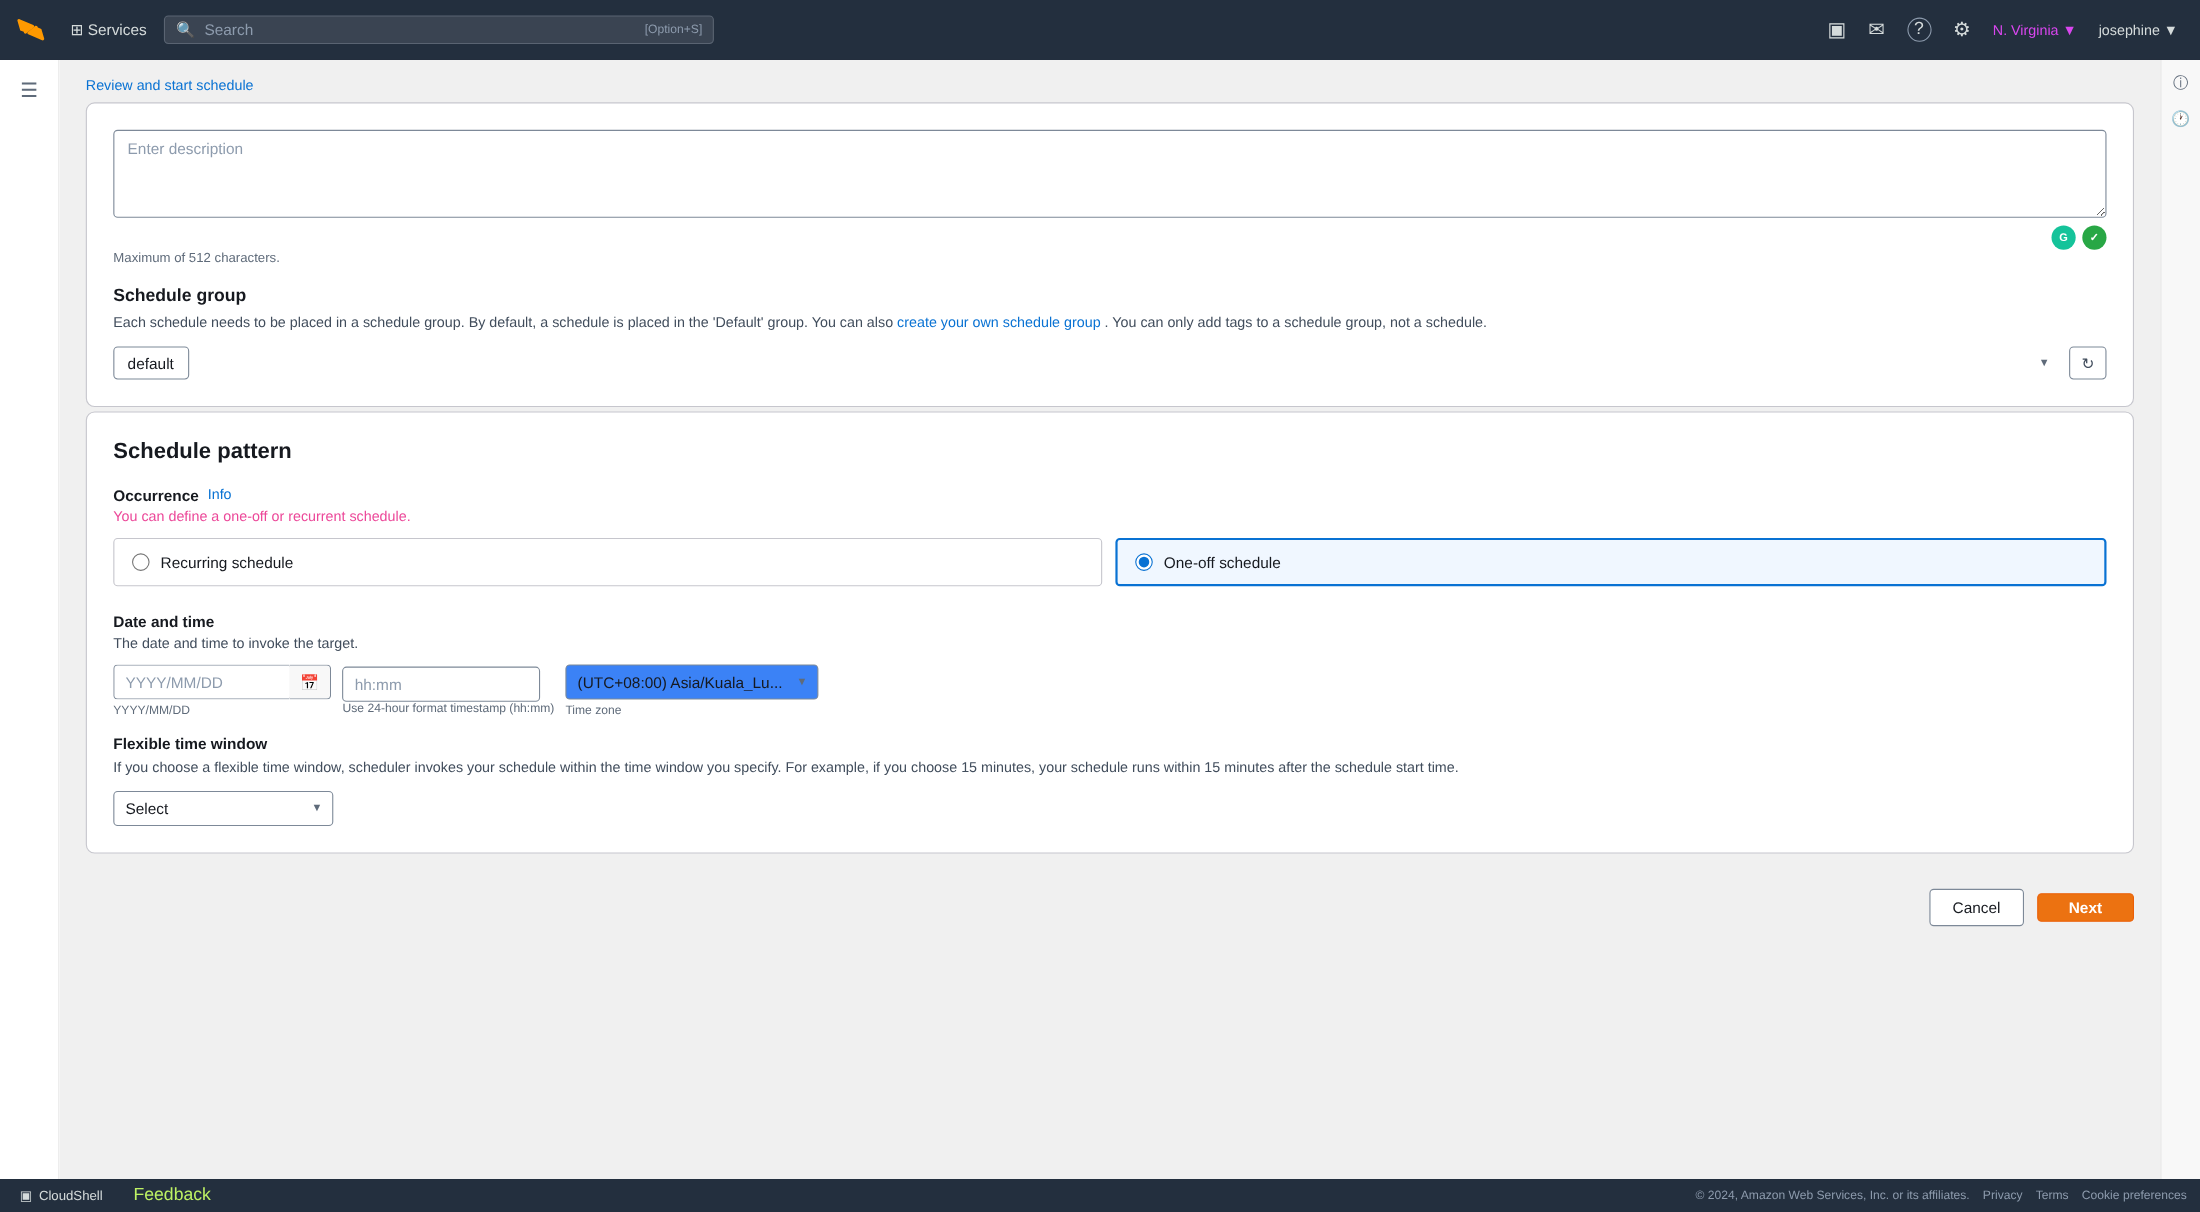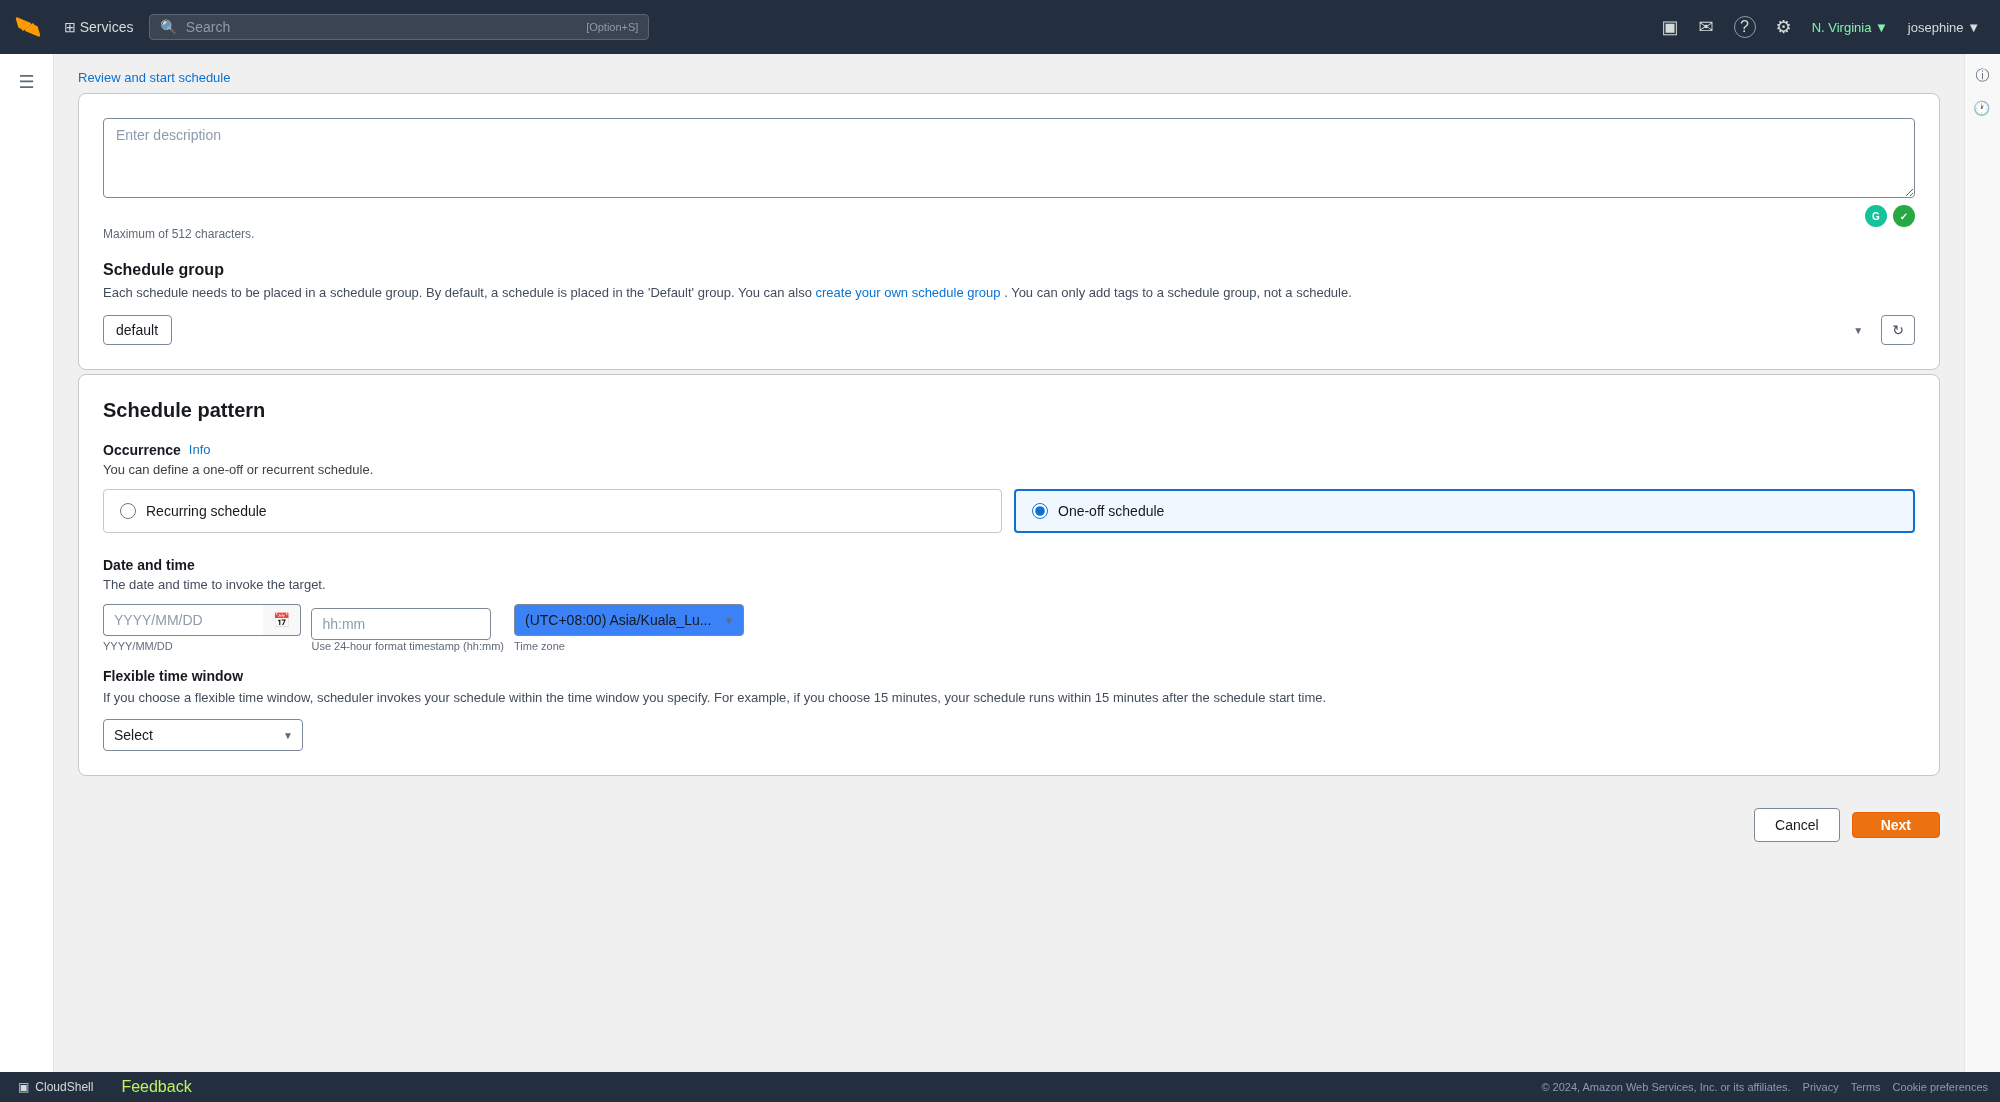--- a/index.html
+++ b/index.html
@@ -28,21 +28,21 @@
     }
     .search-bar input {
       background: none; border: none; color: #d5dbdb; font-size: 14px; outline: none; flex: 1;
     }
     .search-bar input::placeholder { color: #8d9bad; }
     .search-shortcut { font-size: 11px; color: #8d9bad; white-space: nowrap; }
     .nav-right { margin-left: auto; display: flex; align-items: center; gap: 4px; }
     .nav-icon-btn {
       background: none; border: none; color: #d5dbdb; cursor: pointer; padding: 6px 8px; border-radius: 4px; font-size: 18px; display: flex; align-items: center;
     }
-    .nav-region { color: #86efac; font-size: 13px; cursor: pointer; padding: 6px 8px; }
+    .nav-region { color: #d946ef; font-size: 13px; cursor: pointer; padding: 6px 8px; }
     .nav-user { color: #d5dbdb; font-size: 13px; cursor: pointer; padding: 6px 8px; }
 
     
     .side-icons {
       position: fixed;
       top: 54px; left: 0;
       width: 54px;
       background: #fff;
       height: calc(100% - 54px - 30px);
       border-right: 1px solid #e5e5e5;
@@ -143,21 +143,21 @@
     }
 
     
     .pattern-card { background: #fff; border: 1px solid #c6c6cd; border-radius: 8px; padding: 24px; margin-bottom: 16px; }
     .pattern-title { font-size: 20px; font-weight: 700; color: #16191f; margin-bottom: 20px; }
 
     
     .occurrence-label { display: flex; align-items: center; gap: 8px; margin-bottom: 4px; }
     .occurrence-title { font-size: 14px; font-weight: 700; }
     .info-link { color: #0972d3; font-size: 13px; cursor: pointer; text-decoration: none; }
-    .occurrence-desc { font-size: 13px; color: #404040; margin-bottom: 12px; }
+    .occurrence-desc { font-size: 13px; color: #ec4899; margin-bottom: 12px; }
 
     
     .radio-row { display: flex; gap: 12px; margin-bottom: 24px; }
     .radio-option {
       flex: 1;
       border: 1px solid #c6c6cd;
       border-radius: 4px;
       padding: 12px 16px;
       cursor: pointer;
       display: flex;
@@ -168,21 +168,21 @@
     }
     .radio-option.selected {
       border: 2px solid #0972d3;
       background: #f0f7ff;
     }
     .radio-option input[type=radio] { accent-color: #0972d3; width: 16px; height: 16px; }
 
     
     .datetime-title { font-size: 14px; font-weight: 700; margin-bottom: 4px; }
     .datetime-desc { font-size: 13px; color: #414d5c; margin-bottom: 12px; }
-    .datetime-row { display: flex; align-items: flex-end; gap: 10px; margin-bottom: 8px; }
+    .datetime-row { display: flex; align-items: center; gap: 10px; margin-bottom: 8px; }
     .date-input-group { display: flex; flex-direction: column; gap: 4px; }
     .date-input-row { display: flex; gap: 0; }
     .date-input {
       width: 160px;
       padding: 7px 10px;
       border: 1px solid #7d8998;
       border-right: none;
       border-radius: 4px 0 0 4px;
       font-size: 14px;
       color: #16191f;

